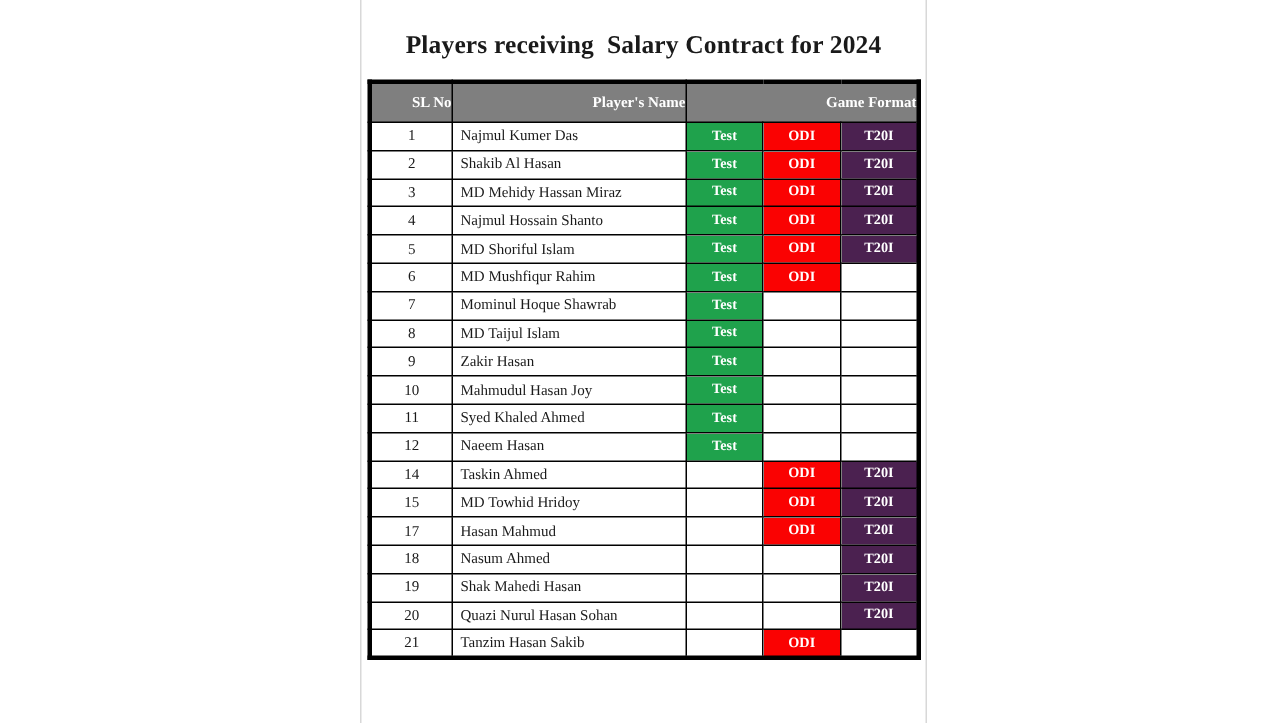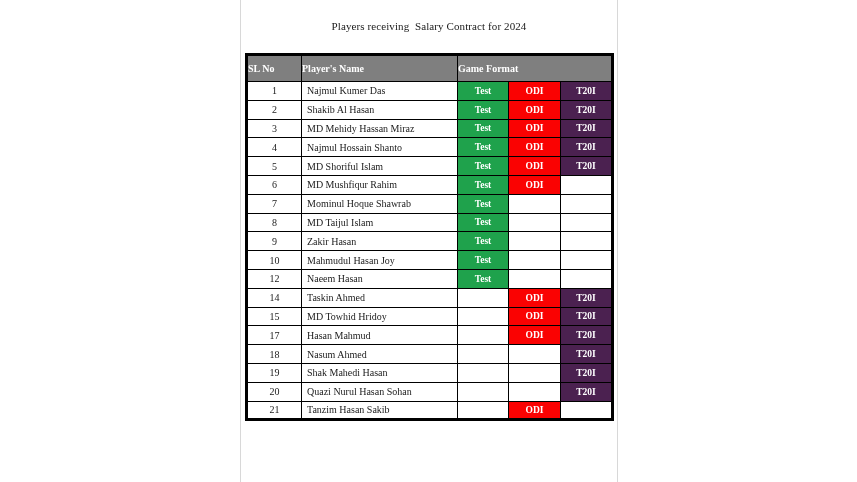--- a/index.html
+++ b/index.html
@@ -16,22 +16,22 @@
     left: 240px; top: 0;
     width: 378px; height: 482px;
     background: #ffffff;
     border-left: 1px solid #d8d8d8;
     border-right: 1px solid #d8d8d8;
   }
   .title {
     position: absolute;
     top: 20px; left: 0; right: 0;
     text-align: center;
-    font-weight: normal;
-    font-size: 11px;
+    font-weight: bold;
+    font-size: 17px;
     color: #1a1a1a;
     white-space: pre;
     letter-spacing: 0.1px;
   }
   table.contract {
     position: absolute;
     left: 245px; top: 53px;
     border-collapse: collapse;
     table-layout: fixed;
     border: 3px solid #000;
@@ -41,21 +41,21 @@
     overflow: hidden;
     white-space: nowrap;
     padding: 0;
   }
   thead th {
     background: var(--header-bg, #7f7f7f);
     color: var(--header-text, #fff);
     font-weight: bold;
     font-size: 10px;
     height: 27px;
-    text-align: left;
+    text-align: right;
   }
   tbody td {
     height: 18.8px;
     font-size: 10px;
     color: #1a1a1a;
     background: #ffffff;
   }
   td.sl { text-align: center; }
   td.name { text-align: left; padding-left: 5px; }
   td.fmt {
@@ -154,20 +154,27 @@
         <td class="fmt"></td>
       </tr>
       <tr>
         <td class="sl">10</td>
         <td class="name">Mahmudul Hasan Joy</td>
         <td class="fmt test">Test</td>
         <td class="fmt"></td>
         <td class="fmt"></td>
       </tr>
       <tr>
+        <td class="sl">11</td>
+        <td class="name">Syed Khaled Ahmed</td>
+        <td class="fmt test">Test</td>
+        <td class="fmt"></td>
+        <td class="fmt"></td>
+      </tr>
+      <tr>
         <td class="sl">12</td>
         <td class="name">Naeem Hasan</td>
         <td class="fmt test">Test</td>
         <td class="fmt"></td>
         <td class="fmt"></td>
       </tr>
       <tr>
         <td class="sl">14</td>
         <td class="name">Taskin Ahmed</td>
         <td class="fmt"></td>

